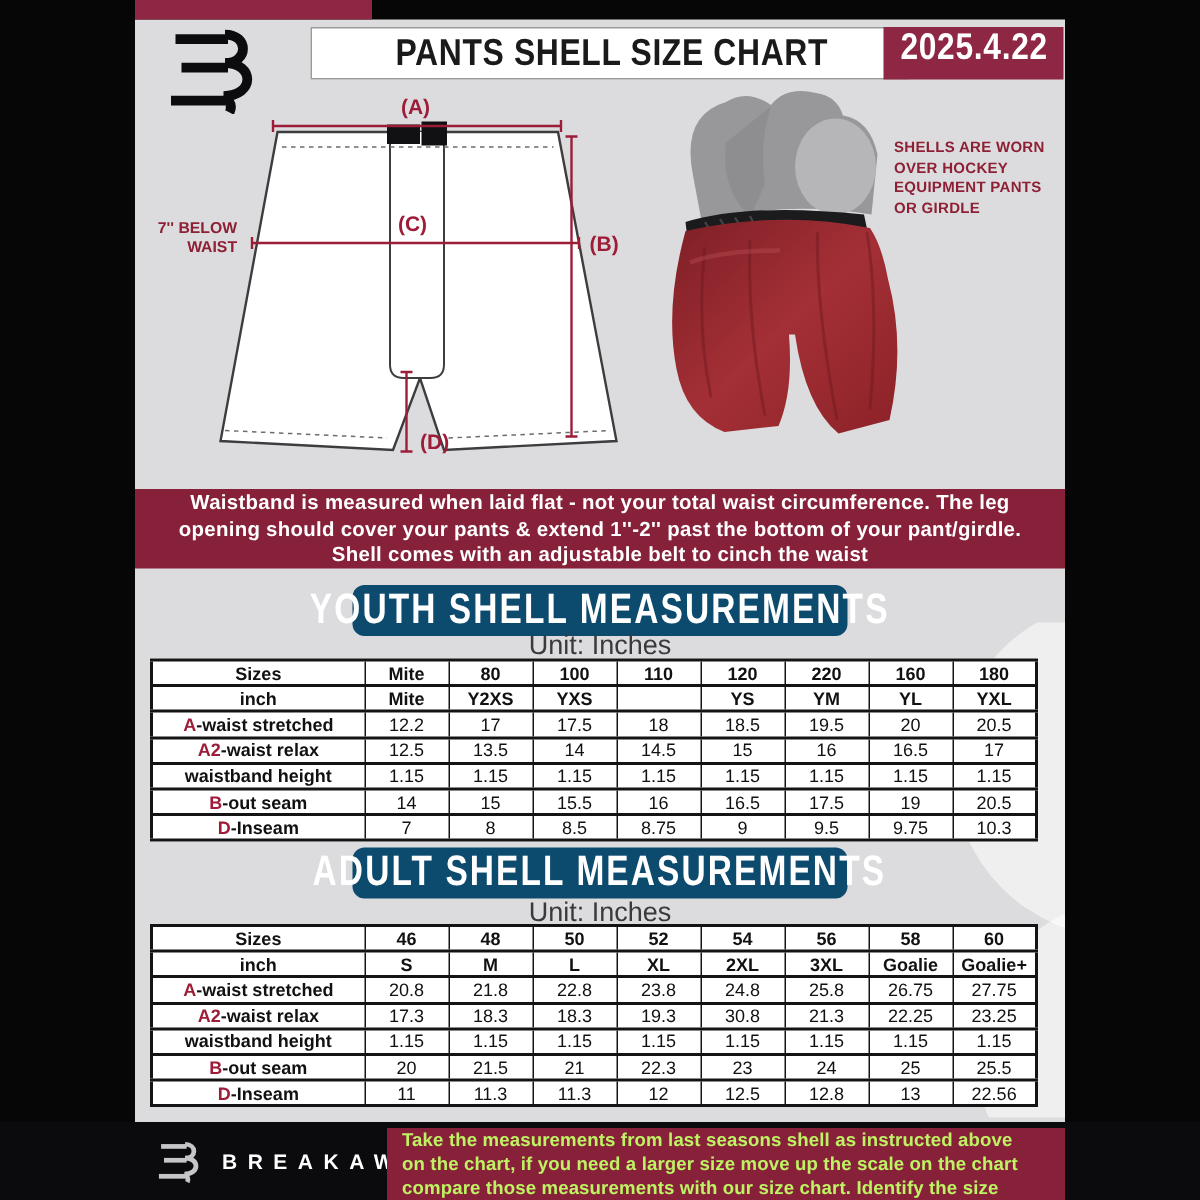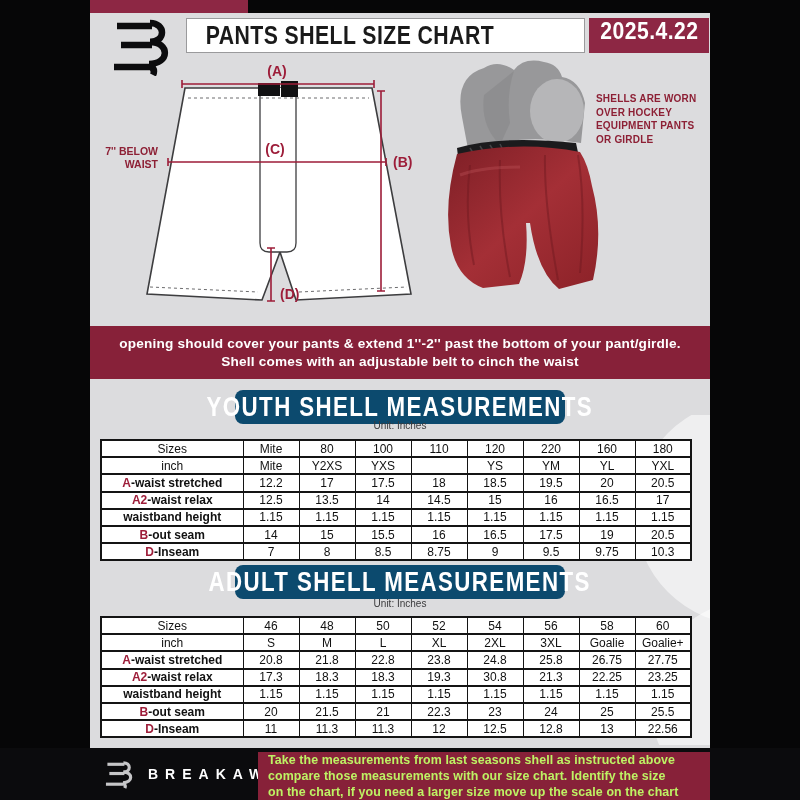--- a/index.html
+++ b/index.html
@@ -5,22 +5,22 @@
   html,body{margin:0;padding:0;}
   body{width:800px;height:800px;background:#060607;position:relative;overflow:hidden;
        font-family:"Liberation Sans",sans-serif;}
   .abs{position:absolute;}
 
   
   #content-bg{left:90px;top:13px;width:620px;height:735px;background:#dcdcde;}
 
   
   #top-maroon{left:90px;top:0;width:158px;height:13px;background:#8d2744;}
-  #title-box{left:186px;top:18px;width:399px;height:35px;background:#ffffff;
-             border:1px solid #9a9a9c;box-sizing:border-box;display:flex;align-items:center;}
+  #title-box{left:207px;top:18px;width:399px;height:35px;background:#ffffff;
+             border:1px solid #9a9a9c;box-sizing:border-box;display:flex;align-items:center;padding-left:37px;}
   #title-box span{font-size:25px;font-weight:bold;color:#1a1a1a;letter-spacing:.5px;
              transform:scaleX(.85);transform-origin:left center;white-space:nowrap;padding-left:22px;}
   #date-box{left:589px;top:18px;width:120px;height:35px;background:#8d2744;
             display:flex;justify-content:center;}
   #date-box span{color:#fff;font-weight:bold;font-size:23px;transform:scale(.92,1.08);letter-spacing:.5px;}
 
   
   #diagram{left:90px;top:55px;}
   #pants-photo{left:440px;top:55px;}
   #photo-note{left:596px;top:92px;width:120px;color:#8d2035;font-weight:bold;
@@ -29,30 +29,30 @@
   
   #notice{left:90px;top:326px;width:620px;height:53px;background:#872139;color:#fff;
           display:flex;flex-direction:column;justify-content:center;text-align:center;
           font-weight:bold;font-size:13.6px;line-height:17.4px;letter-spacing:.2px;}
 
   
   .section-banner{width:330px;height:34px;background:#0c4a6e;border-radius:8px;left:235px;
           display:flex;align-items:center;justify-content:center;}
   .section-banner span{color:#fff;font-weight:bold;font-size:24px;letter-spacing:1.5px;
           transform:scale(.93,1.18);white-space:nowrap;}
-  .unit{width:620px;left:90px;text-align:center;color:#3a3a3c;font-size:10px;}
+  .unit{width:620px;left:90px;text-align:center;color:#3a3a3c;font-size:18px;}
 
   
   .size-table{position:absolute;left:100px;width:592px;border-collapse:collapse;
           table-layout:fixed;background:#fff;border:2px solid #141414;}
   .size-table td{border:1.4px solid #141414;border-top-width:2px;border-bottom-width:2px;
           height:15.2px;text-align:center;font-size:12px;color:#111;padding:0 1px;
           overflow:hidden;white-space:nowrap;}
   .size-table td.lbl{font-weight:bold;}
-  .size-table td.hdr{font-weight:normal;margin-top:47px;}
+  .size-table td.hdr{font-weight:bold;margin-top:47px;}
   .size-table .pfx{color:#9d1d39;}
   .size-table col.c0{width:142px;}
 
   
   #watermark{left:90px;top:415px;width:620px;height:330px;overflow:hidden;pointer-events:none;}
   #watermark .wcirc{position:absolute;border-radius:50%;background:rgba(255,255,255,.55);}
 
   
   #footer-black{left:0;top:748px;width:800px;height:52px;background:#0b0b0d;}
   #footer-panel{left:258px;top:752px;width:452px;height:48px;background:#872139;color:#bef264;
@@ -145,20 +145,21 @@
 </svg>
 
 <div class="abs" id="photo-note">
   <div>SHELLS ARE WORN</div>
   <div>OVER HOCKEY</div>
   <div>EQUIPMENT PANTS</div>
   <div>OR GIRDLE</div>
 </div>
 
 <div class="abs" id="notice">
+  <div>Waistband is measured when laid flat - not your total waist circumference. The leg</div>
   <div>opening should cover your pants &amp; extend 1''-2'' past the bottom of your pant/girdle.</div>
   <div>Shell comes with an adjustable belt to cinch the waist</div>
 </div>
 
 <div class="abs section-banner" style="top:390px;">
   <span>YOUTH SHELL MEASUREMENTS</span>
 </div>
 <div class="abs unit" style="top:420px;">Unit: Inches</div>
 <table class="size-table" style="top:439px;" id="youth-table">
   <colgroup>
@@ -359,15 +360,15 @@
       <path d="M11,29 H42"></path>
       <path d="M40,26 C60,26 60,48 39,48"></path>
       <path d="M4,51 H40"></path>
       <path d="M39,48 Q46,53 43,59"></path>
     </g>
   </svg>
   <span>BREAKAWAY</span>
 </div>
 <div class="abs" id="footer-panel">
   <div>Take the measurements from last seasons shell as instructed above</div>
+  <div>on the chart, if you need a larger size move up the scale on the chart</div>
   <div>compare those measurements  with our size chart. Identify the size</div>
-  <div>on the chart, if you need a larger size move up the scale on the chart</div>
 </div>
 
 </body></html>

